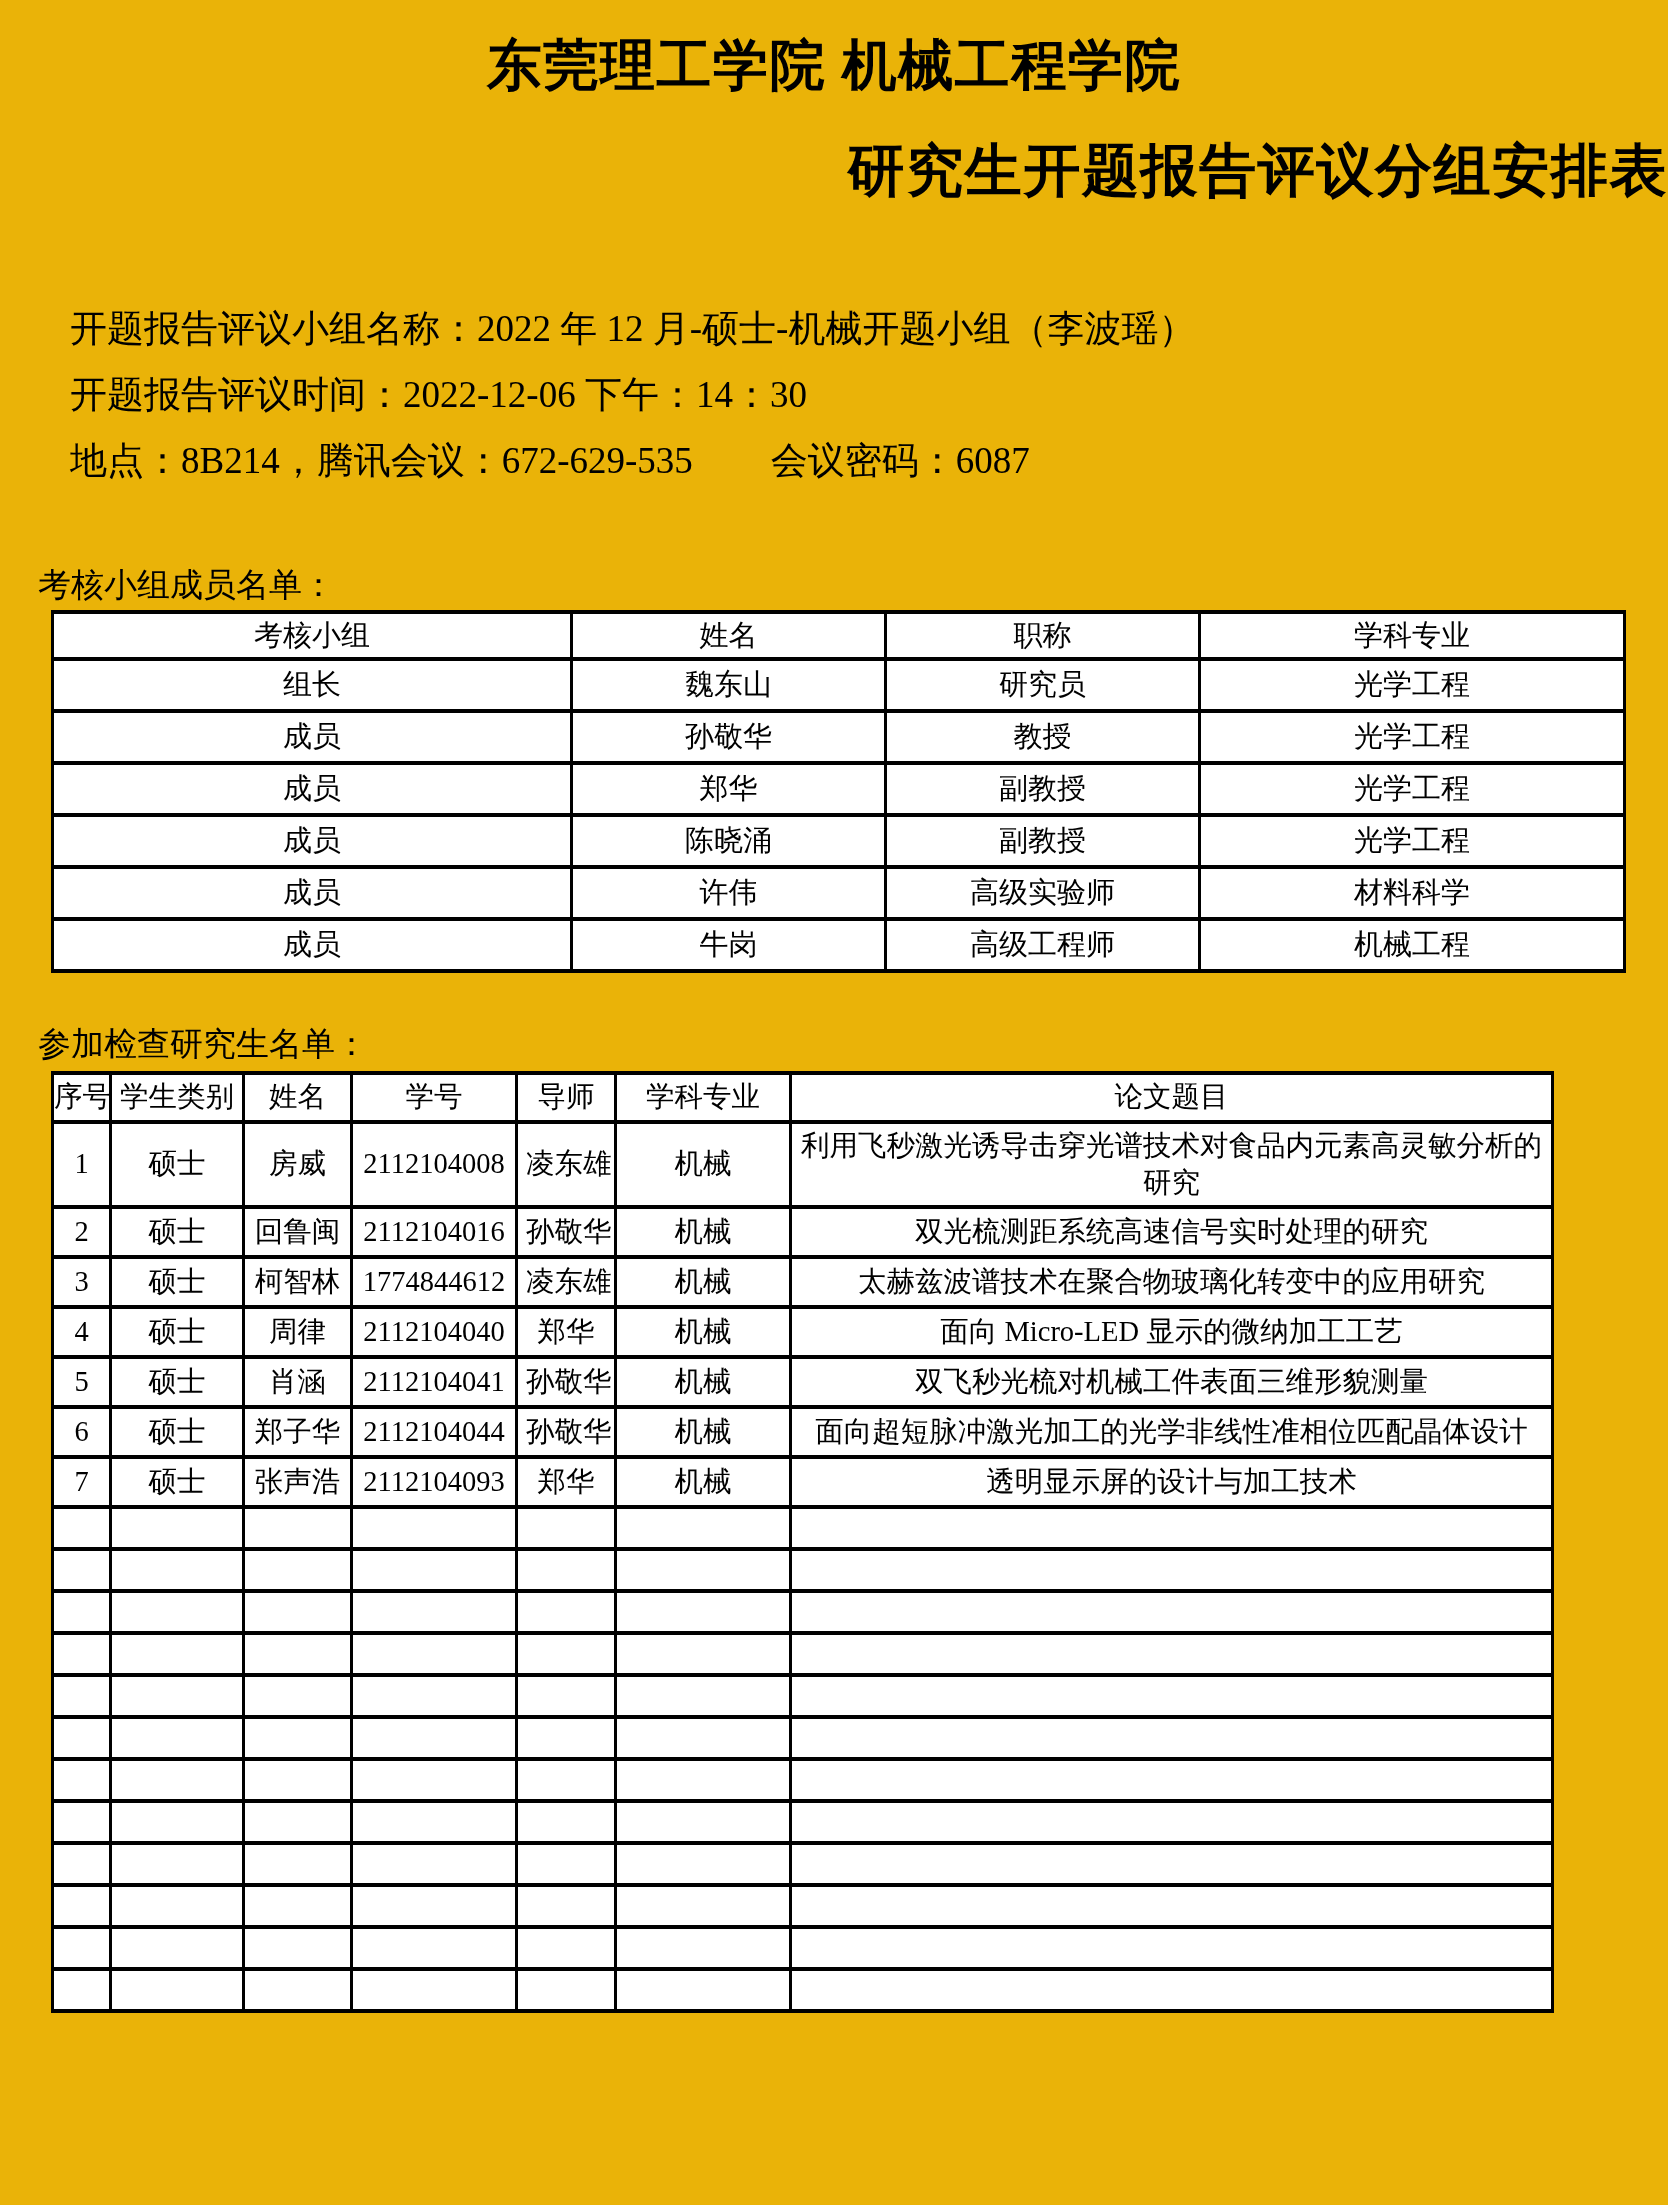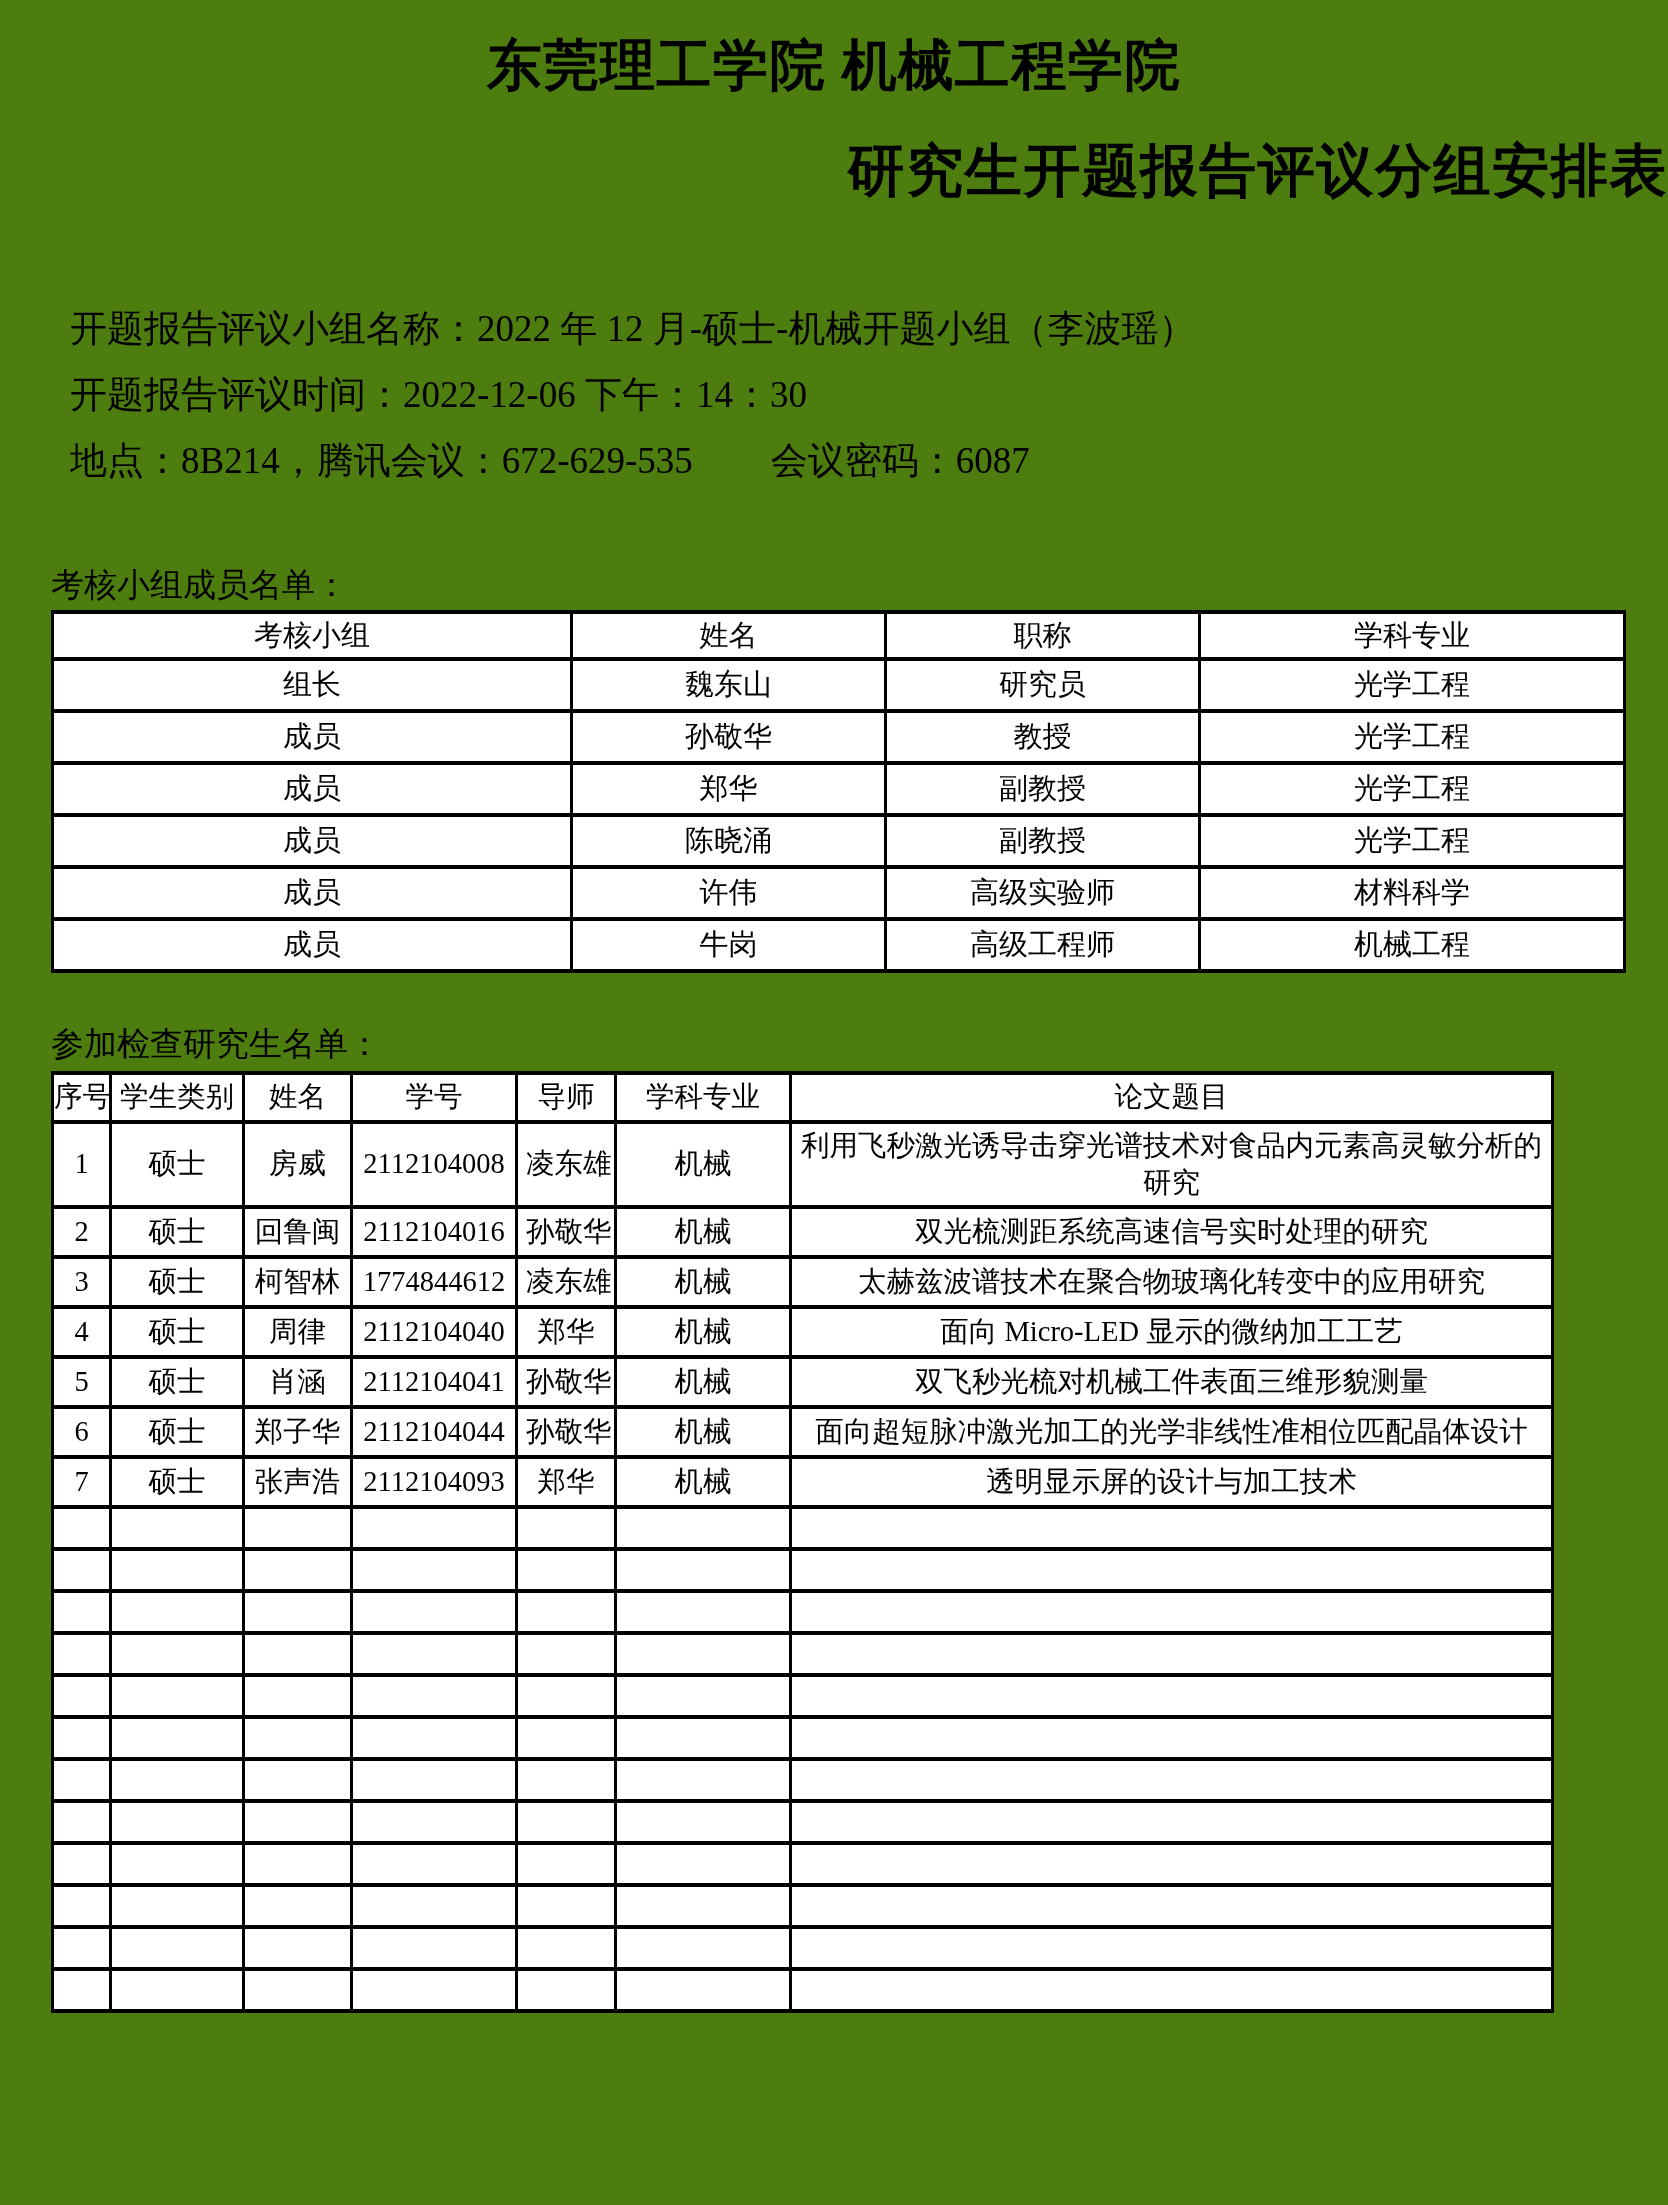--- a/index.html
+++ b/index.html
@@ -1,21 +1,21 @@
 <!DOCTYPE html>
 <html style="font-size:13px"><head>
 <meta charset="utf-8">
 <style>
   html,body { margin:0; padding:0; background:#e8e8e8; }
   .page {
     position: relative;
     width: 1668px;
     height: 2205px;
     margin: 0 auto;
-    background: #4d7c0f;
+    background: #eab308;
     color: #000000;
     font-family: "Liberation Serif", "DejaVu Serif", serif;
     overflow: hidden;
   }
   .doc-title {
     margin: 38px 0 0 0;
     font-size: 55px;
     line-height: 1;
     font-weight: bold;
     text-align: center;
@@ -31,21 +31,21 @@
   }
   .info-block { margin: 111px 0 0 70px; }
   .info-line {
     margin: 0 0 29px 0;
     font-size: 37px;
     line-height: 1;
     white-space: nowrap;
   }
   .info-gap { display: inline-block; width: 78px; }
   .section-label {
-    margin: 0 0 0 51px;
+    margin: 0 0 0 38px;
     font-size: 33px;
     line-height: 1;
   }
   .label-committee { margin-top: 90px; }
   .label-students  { margin-top: 55px; }
   table.doc-table {
     border-collapse: collapse;
     table-layout: fixed;
     margin-left: 51px;
     background: #ffffff;

